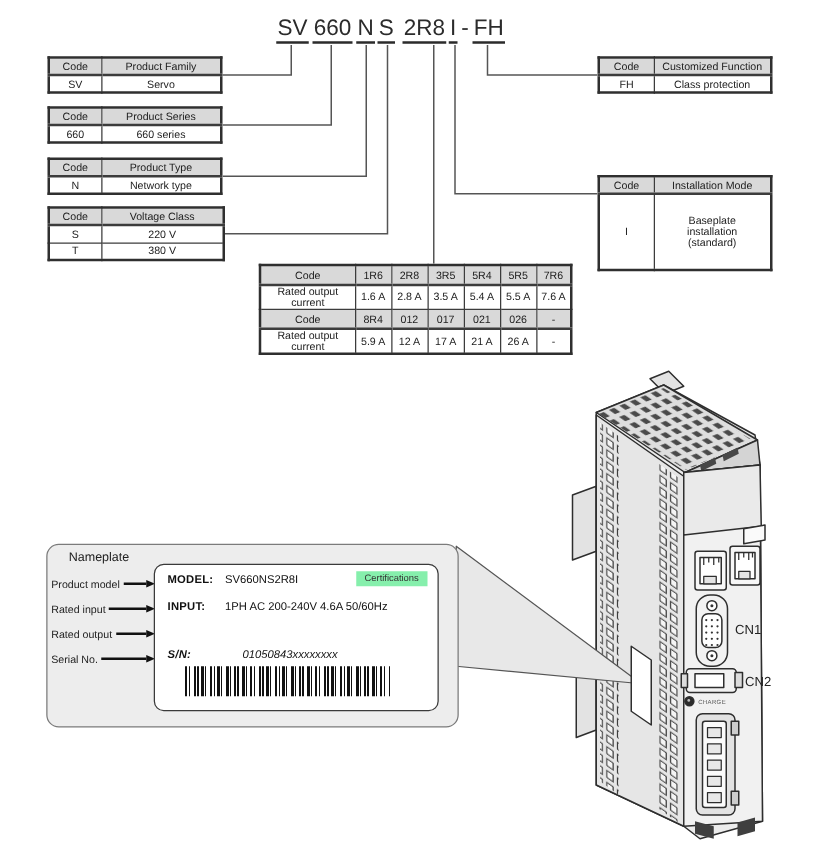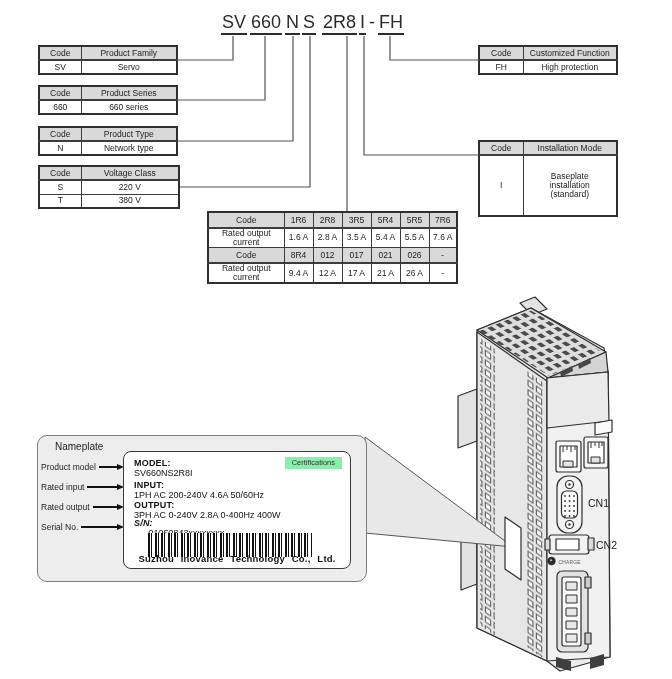--- a/index.html
+++ b/index.html
@@ -38,21 +38,21 @@
   .np-title { position:absolute; left:17px; top:5px; font-size:10px; color:#222; }
   .np-callouts { position:absolute; left:3px; top:21px; width:83px; }
   .np-row { display:flex; align-items:center; height:20px; font-size:8.5px; color:#222; }
   .np-row .lbl { white-space:nowrap; }
   .arrow-line { flex:1; min-width:5px; height:1.5px; background:#111; margin-left:3px; }
   .arrow-head { width:0; height:0; border-left:7px solid #111; border-top:3.5px solid transparent; border-bottom:3.5px solid transparent; }
   .np-card {
     position:absolute; left:85px; top:15px; width:228px; height:118px;
     background:#fff; border:1.5px solid #3a3a3a; border-radius:8px;
   }
-  .np-line { position:absolute; left:10px; display:flex; font-size:9px; color:#111; white-space:nowrap;flex-direction:column; }
+  .np-line { position:absolute; left:10px; display:flex; font-size:9px; color:#111; white-space:nowrap; }
   .np-line .l { font-weight:bold; width:46px; letter-spacing:.2px; }
   .np-line.model  { top:6px; }
   .np-line.input  { top:28px; }
   .np-line.output { top:48px; }
   .np-line.sn     { top:66px;font-style:italic; }
   .np-line.sn .v  { padding-left:14px; }
   .badge {
     position:absolute; right:8px; top:5px; background:#86efac; color:#333;
     font-size:7.5px; padding:2px 7px; line-height:1;
   }
@@ -276,21 +276,21 @@
         <col style="width:44px">
         <col>
       </colgroup>
     <tbody>
         <tr class="hdr">
           <td>Code</td>
           <td>Customized Function</td>
         </tr>
     <tr>
           <td>FH</td>
-          <td>High protection</td>
+          <td>Class protection</td>
         </tr>
   </tbody>
     </table>
 
   <table class="dtable" style="left:478px; top:140px; width:140px">
     <colgroup>
         <col style="width:44px">
         <col>
       </colgroup>
     <tbody>
@@ -338,21 +338,21 @@
       <td>Code</td>
           <td>8R4</td>
           <td>012</td>
           <td>017</td>
           <td>021</td>
           <td>026</td>
           <td>-</td>
     </tr>
     <tr>
       <td>Rated output current</td>
-          <td>9.4 A</td>
+          <td>5.9 A</td>
           <td>12 A</td>
           <td>17 A</td>
           <td>21 A</td>
           <td>26 A</td>
           <td>-</td>
     </tr>
   </tbody>
     </table>
 
   <div class="np-container">
@@ -383,26 +383,21 @@
     <div class="np-card">
       <div class="np-line model">
         <span class="l">MODEL:</span>
         <span class="v">SV660NS2R8I</span>
       </div>
       <div class="badge">Certifications</div>
       <div class="np-line input">
         <span class="l">INPUT:</span>
         <span class="v">1PH AC 200-240V 4.6A 50/60Hz</span>
       </div>
-      <div class="np-line output">
-        <span class="l">OUTPUT:</span>
-        <span class="v">3PH AC 0-240V 2.8A 0-400Hz 400W</span>
-      </div>
       <div class="np-line sn">
         <span class="l">S/N:</span>
         <span class="v">01050843xxxxxxxx</span>
       </div>
       <div class="barcode"></div>
-      <div class="company">Suzhou Inovance Technology Co., Ltd.</div>
     </div>
   </div>
 
 </div>
 
 </body></html>

